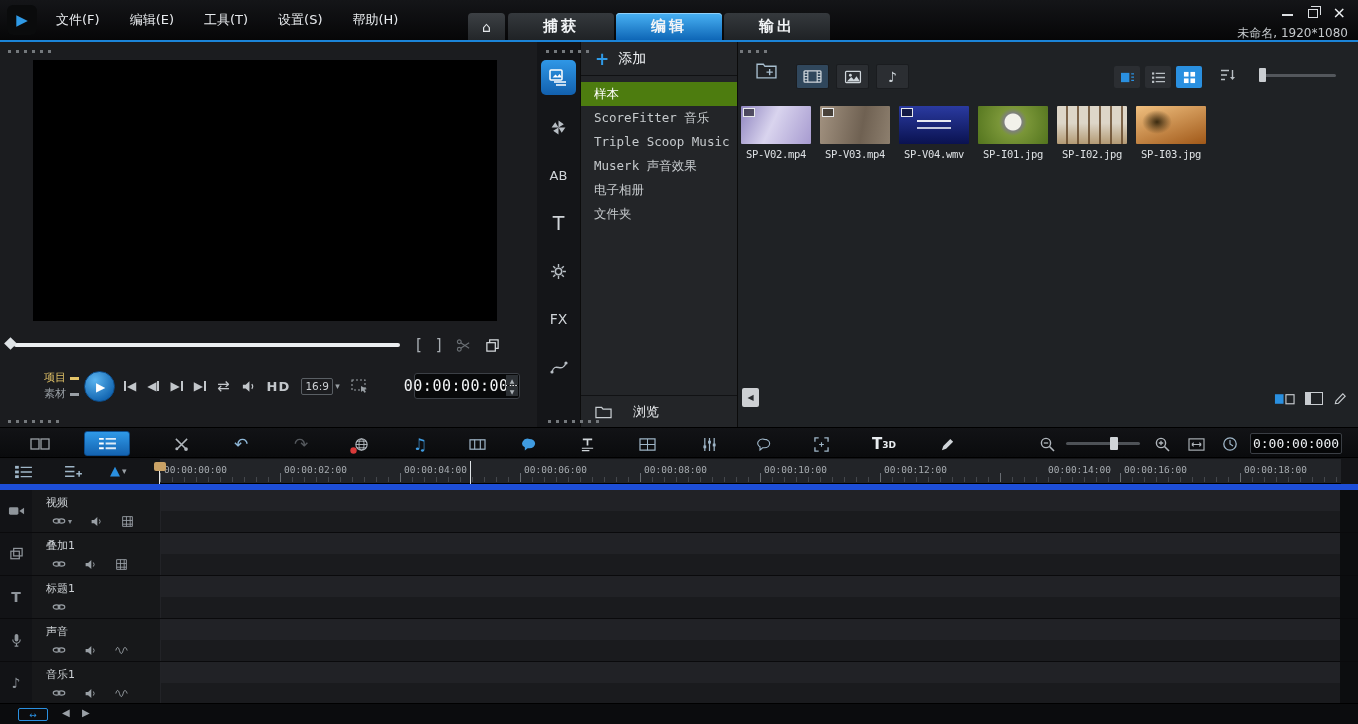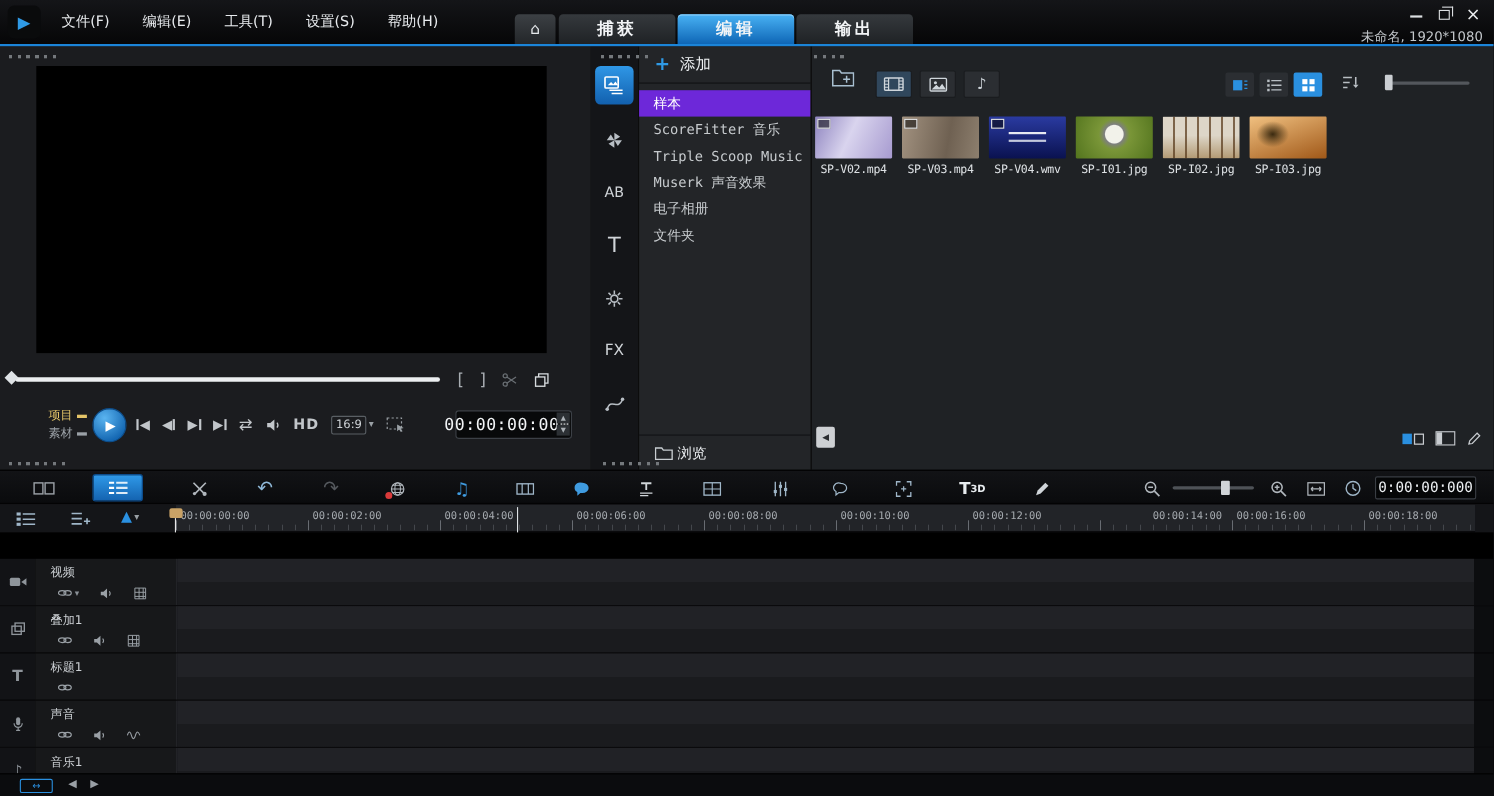--- a/index.html
+++ b/index.html
@@ -63,22 +63,22 @@
 .navitem.active{left:4px;width:35px;height:35px;border-radius:5px;background:linear-gradient(#2f97e6,#1260ae);color:#fff}
 .navtxt{font-weight:normal;color:#d0d4d8}
 
 
 #catpanel{position:absolute;left:580px;top:42px;width:157px;height:385px;background:#232528;border-left:1px solid #0c0c0c}
 #addrow{height:34px;display:flex;align-items:center;gap:9px;padding-left:14px;border-bottom:1px solid #101113}
 #addrow .plus{color:#2f9ae6;font-size:17px;font-weight:bold}
 #addrow .lbl{font-size:14px;color:#eef1f3}
 #catlist{position:absolute;left:0;top:40px;width:100%}
 .cat{height:24px;line-height:24px;padding-left:13px;font-size:12.5px;color:#c6cacd;font-family:"DejaVu Sans Mono","DejaVu Sans",monospace;white-space:nowrap;overflow:hidden}
-.cat.active{background:#6d28d9;color:#fff}
-#browserow{position:absolute;left:0;bottom:0;width:100%;height:32px;border-top:1px solid #111214;display:flex;align-items:center;gap:4px;padding-left:14px;color:#c8cdd1}
+.cat.active{background:#4d7c0f;color:#fff}
+#browserow{position:absolute;left:0;bottom:0;width:100%;height:32px;border-top:1px solid #111214;display:flex;align-items:center;gap:21px;padding-left:14px;color:#c8cdd1}
 #browserow .lbl{font-size:13px;color:#e8ebee}
 
 
 #library{position:absolute;left:737px;top:42px;width:621px;height:385px;background:#1f2225;border-left:1px solid #0b0b0b}
 #libtools{position:absolute;left:0;top:0;width:100%;height:56px}
 #importbtn{position:absolute;left:18px;top:20px;color:#a8bfd0}
 .fbtn{position:absolute;top:22px;width:33px;height:25px;background:#2b2e32;border:1px solid #1a1c1f;border-radius:2px;display:flex;align-items:center;justify-content:center;color:#cfd6db}
 .fbtn.filmb{background:#30475c}
 .vbtn{position:absolute;top:24px;width:26px;height:22px;background:#2b2e32;border-radius:2px;display:flex;align-items:center;justify-content:center;color:#b8bec3}
 .vbtn.active{background:#2a90e0;color:#fff}
@@ -125,21 +125,21 @@
 #rl3 .cd{color:#9aa0a5;font-size:9px}
 #ruler{position:absolute;left:160px;top:0;width:1181px;height:25px;background:#222428;border-bottom:1px solid #000}
 #ruler::before{content:"";position:absolute;left:0;right:0;bottom:1px;height:5px;background:repeating-linear-gradient(90deg,#44474c 0,#44474c 1px,transparent 1px,transparent 12px)}
 #ruler::after{content:"";position:absolute;left:0;right:0;bottom:1px;height:9px;background:repeating-linear-gradient(90deg,#686c72 0,#686c72 1px,transparent 1px,transparent 120px)}
 .rl{position:absolute;top:5px;font-size:9.5px;color:#a6abb0;font-family:"DejaVu Sans Mono","DejaVu Sans",monospace;z-index:2}
 #playhead{position:absolute;left:154px;top:3px;width:12px;height:9px;background:#c9a266;border-radius:2px;z-index:3}
 #playheadstem{position:absolute;left:159px;top:12px;width:1px;height:13px;background:#e8e8e8;z-index:3}
 #cursorline{position:absolute;left:470px;top:2px;width:1px;height:23px;background:#dfe3e6;z-index:3}
 
 
-#tracks{position:absolute;left:0;top:484px;width:100%;height:219px;background:#000000;padding-top:24px}
+#tracks{position:absolute;left:0;top:484px;width:100%;height:219px;background:#1d4ed8;padding-top:6px}
 .track{display:flex;height:43px;border-bottom:1px solid #0a0a0c}
 .rail{width:32px;background:#121316;display:flex;align-items:center;justify-content:center;color:#8f959b}
 .thead{width:128px;background:#17181a;padding-top:5px}
 .tlabel{font-size:11px;color:#ccd0d4;margin-left:14px;white-space:nowrap}
 .ticons{display:flex;align-items:center;gap:18px;margin:4px 0 0 20px;color:#9aa0a6}
 .ticons .ti{display:flex;align-items:center;gap:2px}
 .ticons .cd{font-size:8px;color:#8a9096}
 .tbody{flex:1;background:linear-gradient(#212226 0 50%,#1a1b1e 50%);border-left:1px solid #222327}
 .tgut{width:18px;background:#0c0d0f}
 .railtxt{font-weight:bold;color:#8f959b}

